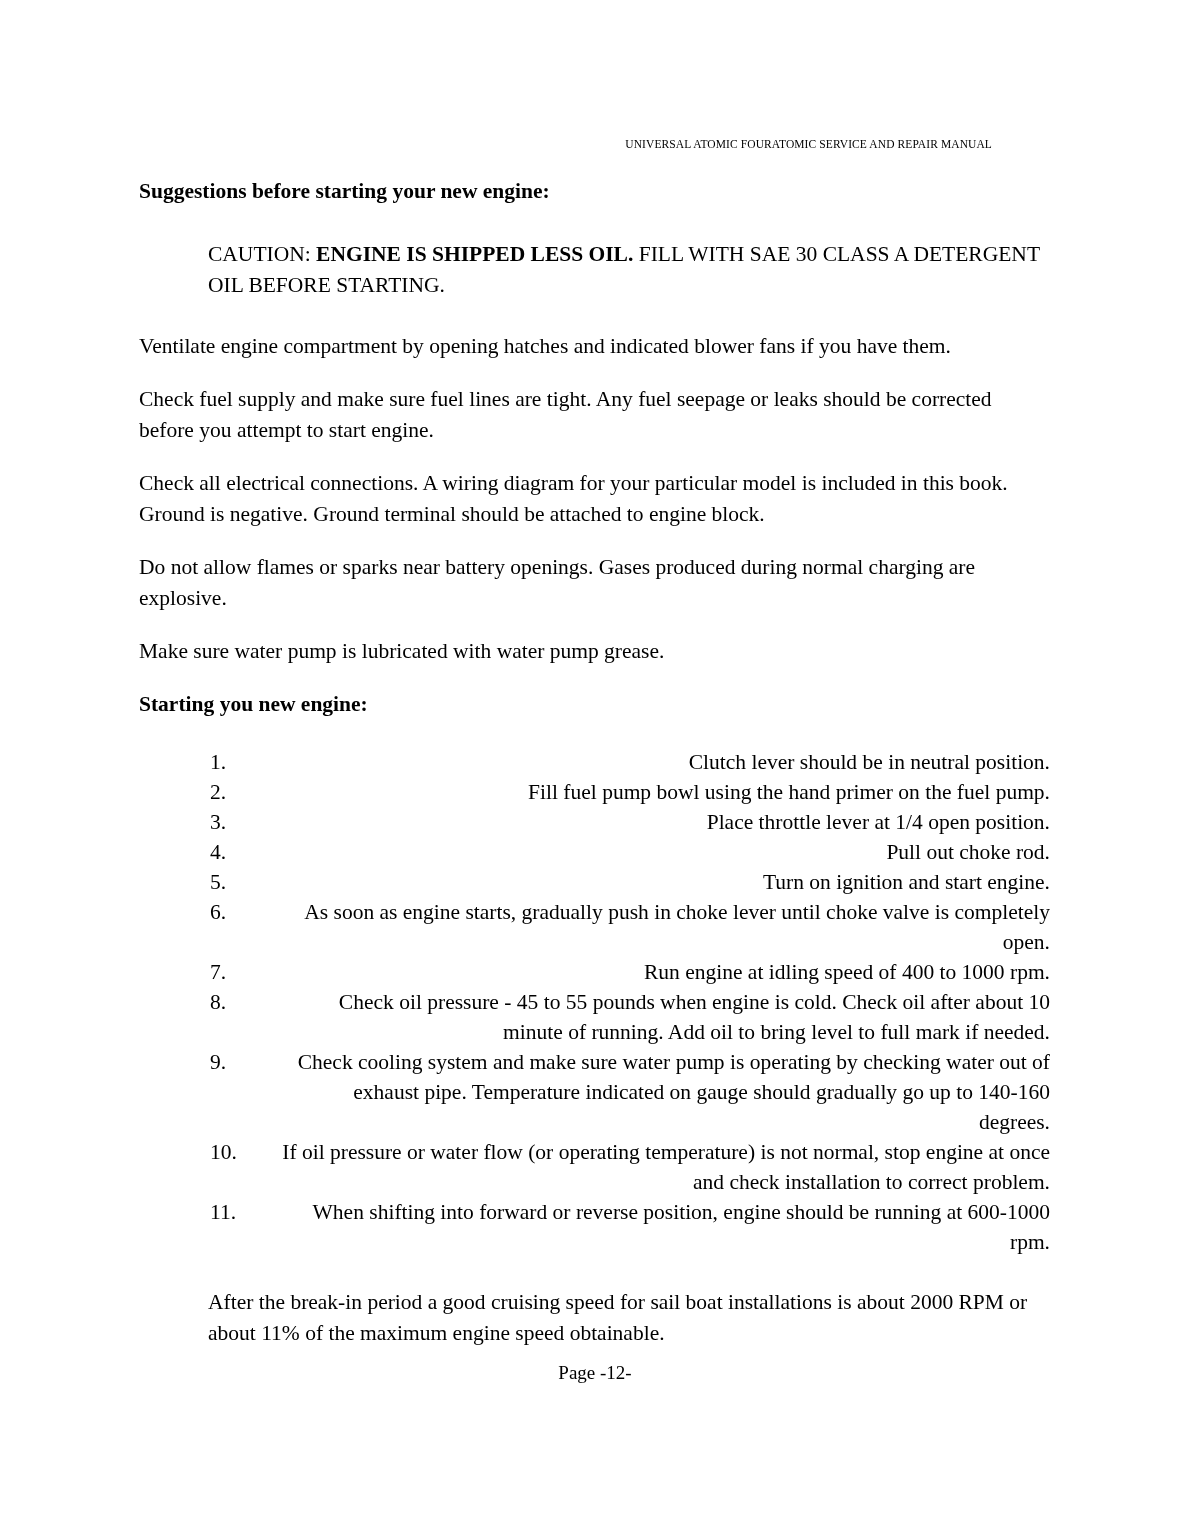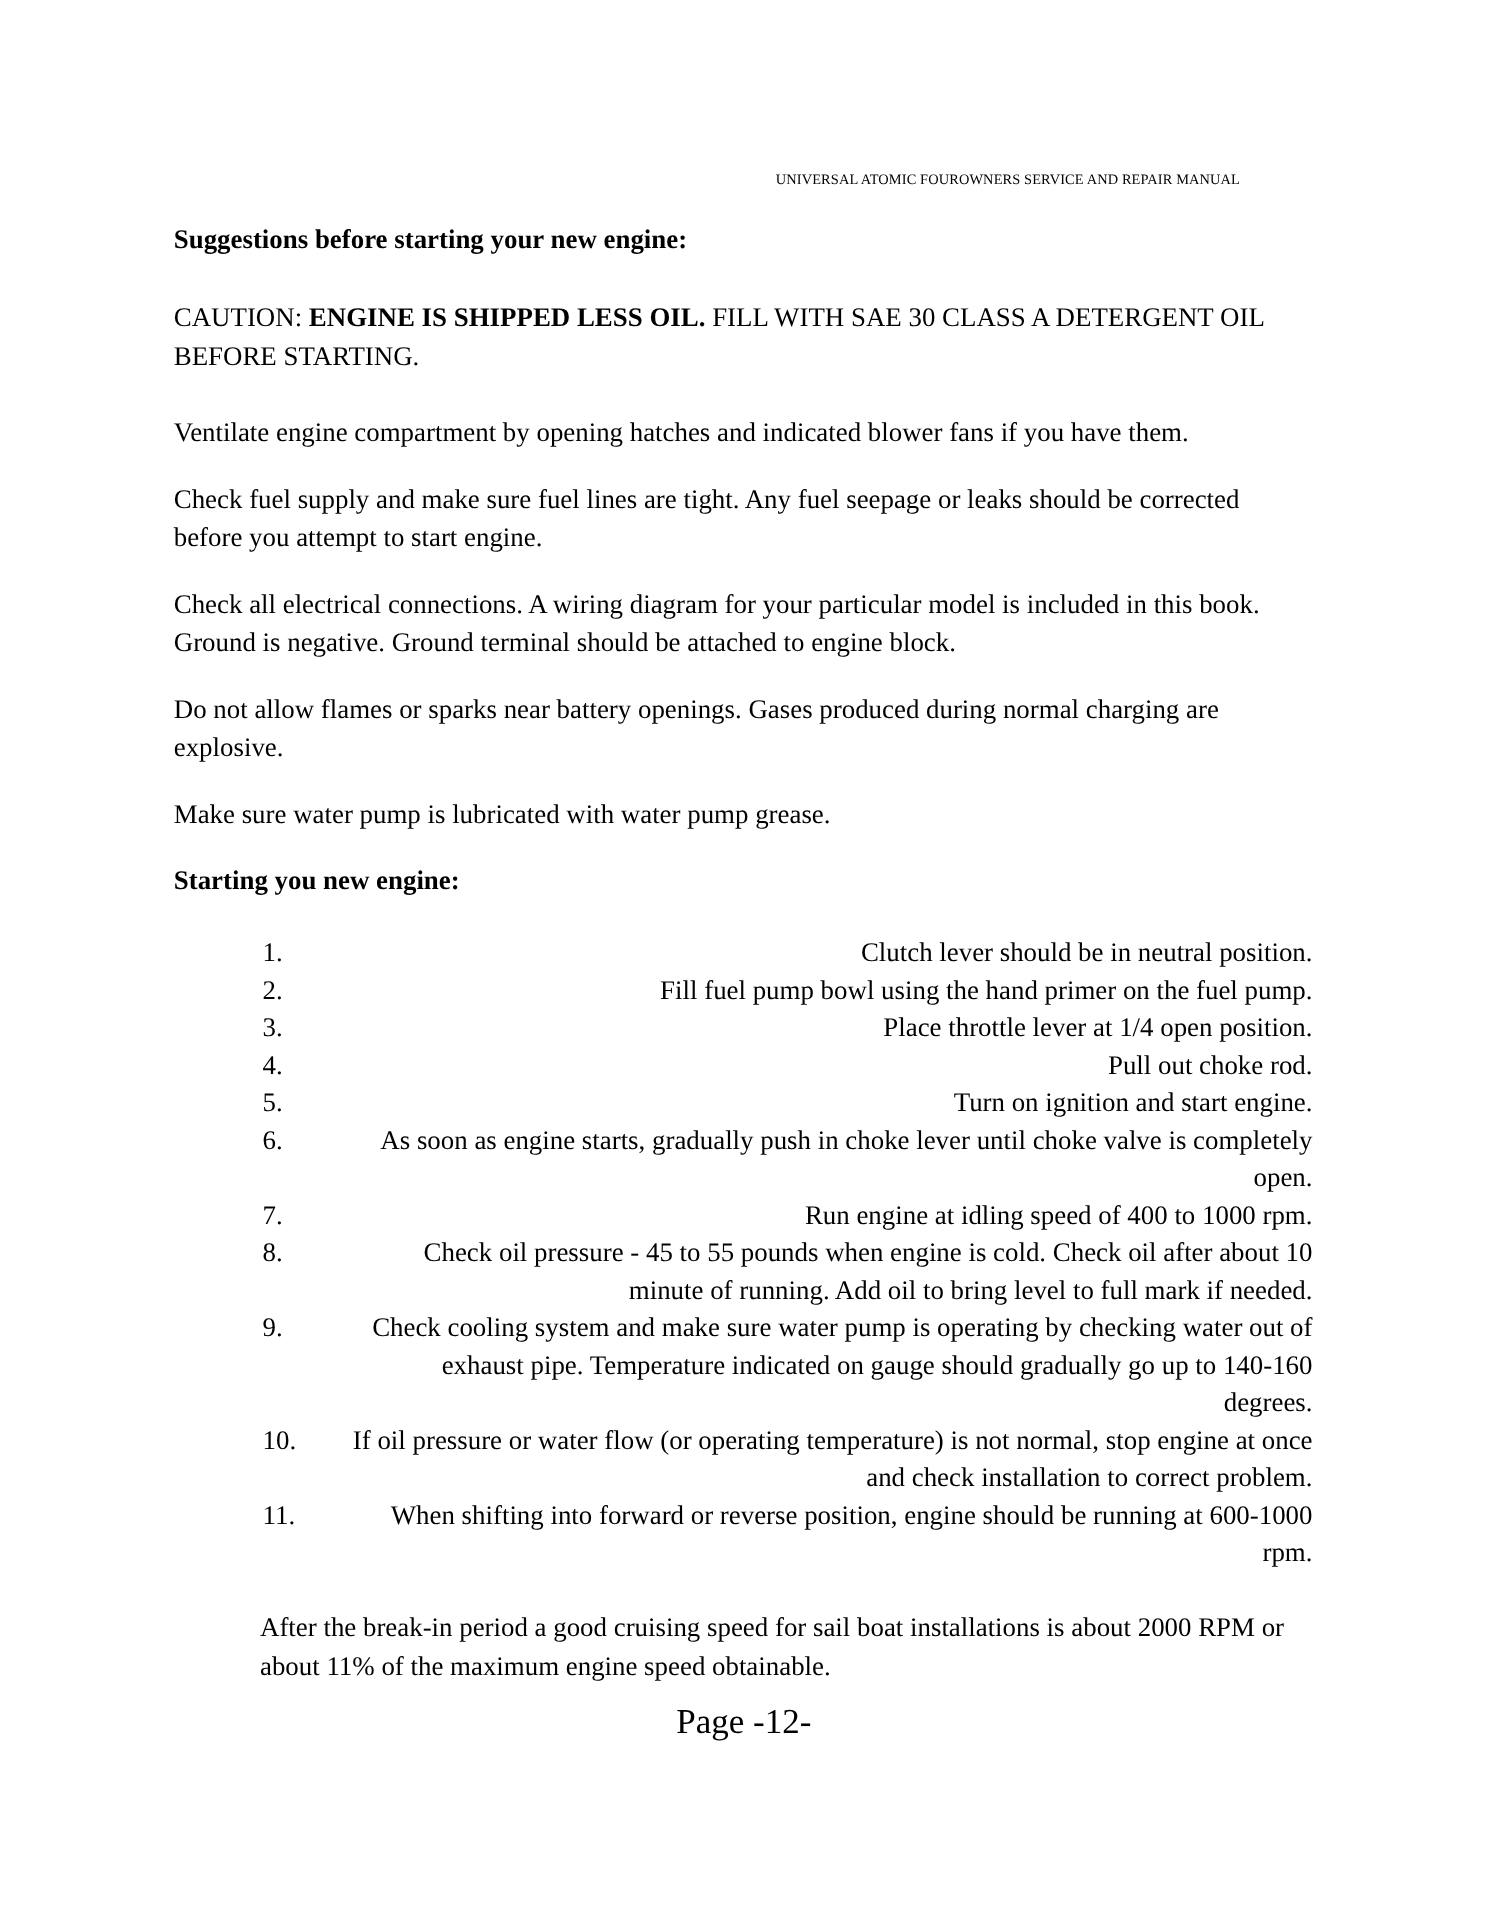--- a/index.html
+++ b/index.html
@@ -52,20 +52,21 @@
   }
 
   h2.section-heading {
     font-size: 21.5px;
     font-weight: bold;
     margin: 0;
     line-height: 30px;
   }
 
   .caution-block {
+    margin-left: 69px;
     margin-top: 33px;
     line-height: 31px;
   }
   .caution-block .caution-strong {
     font-weight: bold;
   }
 
   p.body-para {
     margin: 0;
     line-height: 31px;
@@ -98,31 +99,31 @@
     line-height: 31px;
   }
 
   
   .page-footer {
     position: absolute;
     left: 0;
     top: 1362px;
     width: 1190px;
     text-align: center;
-    font-size: 28px;
+    font-size: 19px;
   }
 </style>
 </head>
 <body>
 
 <div class="page">
 
   <div class="running-header">
     <span class="hdr-left">UNIVERSAL ATOMIC FOUR</span>
-    <span class="hdr-right">OWNERS SERVICE AND REPAIR MANUAL</span>
+    <span class="hdr-right">ATOMIC SERVICE AND REPAIR MANUAL</span>
   </div>
 
   <div class="content">
 
     <h2 class="section-heading">Suggestions before starting your new engine:</h2>
 
     <div class="caution-block">
       <span>CAUTION: </span><span class="caution-strong">ENGINE IS SHIPPED LESS OIL.</span><span> FILL WITH SAE 30 CLASS A DETERGENT OIL BEFORE STARTING.</span>
     </div>
 

